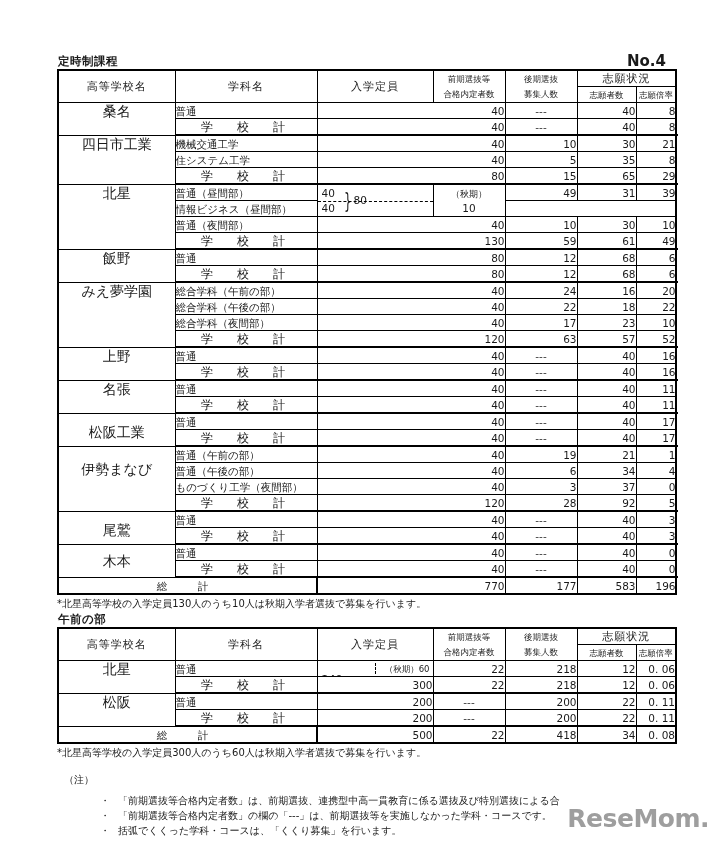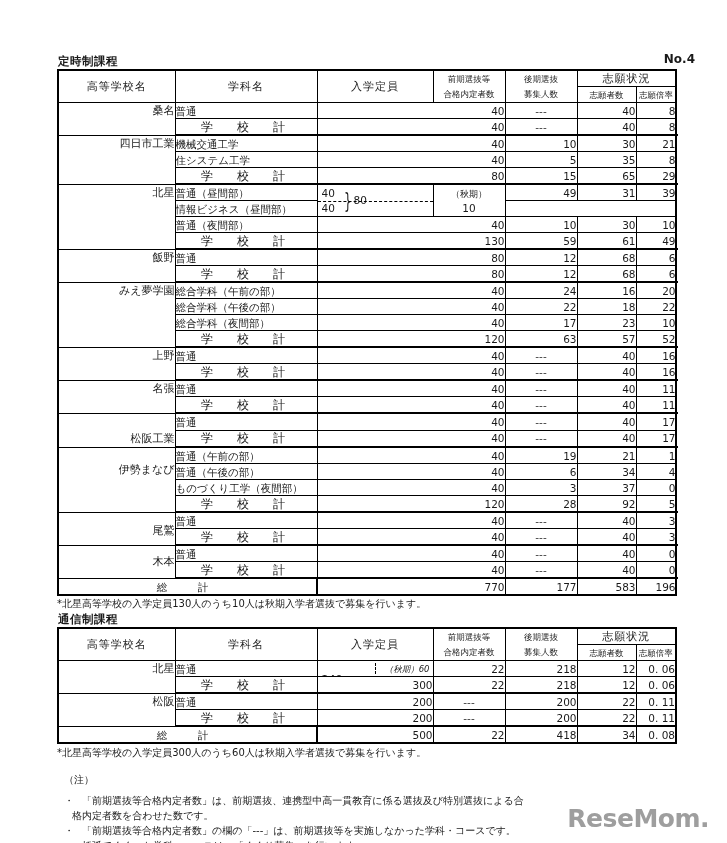--- a/index.html
+++ b/index.html
@@ -12,22 +12,22 @@
     overflow:hidden;
   }
   .page{position:absolute;left:0;top:0;width:727px;height:843px;}
 
   
   .sec-title{
     position:absolute;
     font-size:11.5px;font-weight:bold;letter-spacing:0.5px;
   }
   .pageno{
-    position:absolute;right:32px;top:52px;
-    font-size:12px;font-weight:bold;
+    position:absolute;right:61px;top:52px;
+    font-size:15px;font-weight:bold;
   }
 
   
   table.grid{
     position:absolute;
     border-collapse:collapse;
     table-layout:fixed;
     font-size:10.5px;
     background:#fff;
   }
@@ -53,22 +53,22 @@
   .hdr-sm{
     text-align:center;
     font-weight:bold;
     font-size:8.5px;
     letter-spacing:0px;
   }
   .hdr-tall{height:30px;}
 
   td.school{
     padding-left:3px;
-    text-align:right;
-    font-size:11px;
+    text-align:center;
+    font-size:14px;
     border-right:2px solid #000;
   }
   td.course{
     padding-left:3px;
     text-align:left;
     font-size:10.5px;
   }
   td.course-total{
     text-align:center;
     font-size:12px;
@@ -129,21 +129,21 @@
   .aki{
     text-align:center;
     font-size:9px;
     line-height:11px;
     padding:1px 0;
   }
   .aki .big{font-size:10.5px;}
 
   .cap-split{position:relative;}
   .cap-split .left{position:absolute;left:4px;top:12px;font-size:11px;text-align:right;}
-  .cap-split .right{position:absolute;right:3px;top:1px;font-size:8.5px;font-style:italic;}
+  .cap-split .right{position:absolute;right:3px;top:1px;font-size:8.5px;}
   .cap-split .vline{
     position:absolute;left:50%;top:2px;bottom:2px;
     border-left:1px dashed #000;
   }
 
   
   .footnote{
     position:absolute;
     font-size:10px;
     letter-spacing:0px;
@@ -153,20 +153,21 @@
     font-size:10px;
     line-height:15px;
   }
   .notes .nt-head{margin-bottom:6px;}
   .notes ul{list-style:none;margin:0;padding:0;}
   .notes li{
     position:relative;
     padding-left:18px;
     margin-bottom:0px;
     text-indent:0;
+    margin-left:36px;
   }
   .notes li::before{
     content:"\30FB";
     position:absolute;left:0;top:0;
   }
 
   
   .watermark{
     position:absolute;right:18px;bottom:10px;
     font-size:25px;font-weight:bold;
@@ -374,21 +375,21 @@
         </tr>
         <tr class="thick-below">
           <td class="course-total">学　校　計</td>
           <td class="num b-right-thick" colspan="4">40</td>
           <td class="dash">---</td>
           <td class="num b-right-thick">40</td>
           <td class="num">11</td>
           <td class="num">0. 28</td>
         </tr>
         <tr>
-          <td class="school" rowspan="2" style="vertical-align: top; padding-top: 18px;">松阪工業</td>
+          <td class="school" rowspan="2" style="vertical-align: top; padding-top: 11px;">松阪工業</td>
           <td class="course">普通</td>
           <td class="num b-right-thick" colspan="4">40</td>
           <td class="dash">---</td>
           <td class="num b-right-thick">40</td>
           <td class="num">17</td>
           <td class="num">0. 43</td>
         </tr>
         <tr class="thick-below">
           <td class="course-total">学　校　計</td>
           <td class="num b-right-thick" colspan="4">40</td>
@@ -470,21 +471,21 @@
           <td class="num">177</td>
           <td class="num b-right-thick">583</td>
           <td class="num">196</td>
           <td class="num">0. 34</td>
         </tr>
       </tbody>
   </table>
 
   <div class="footnote" id="fn1" style="left: 57px; top: 597px;">*北星高等学校の入学定員130人のうち10人は秋期入学者選抜で募集を行います。</div>
 
-  <div class="sec-title" id="sec2title" style="left: 58px; top: 612px;">通信制課程</div>
+  <div class="sec-title" id="sec2title" style="left: 58px; top: 612px;">午前の部</div>
 
   <table class="grid" id="t2" style="left: 57px; top: 627px; width: 618px;">
     <colgroup>
       <col style="width:117px">
       <col style="width:142px">
       <col style="width:57px">
       <col style="width:59px">
       <col style="width:72px">
       <col style="width:72px">
       <col style="width:59px">
@@ -554,21 +555,21 @@
           <td class="num">0. 08</td>
         </tr>
       </tbody>
   </table>
 
   <div class="footnote" id="fn2" style="left: 57px; top: 746px;">*北星高等学校の入学定員300人のうち60人は秋期入学者選抜で募集を行います。</div>
 
   <div class="notes" id="notes" style="left: 64px; top: 772px; width: 600px;">
     <div class="nt-head">（注）</div>
     <ul id="notes-list">
-        <li><span>「前期選抜等合格内定者数」は、前期選抜、連携型中高一貫教育に係る選抜及び特別選抜による合</span><div style="margin-left: -10px;"><span>格内定者数を合わせた数です。</span></div></li>
+        <li><span>「前期選抜等合格内定者数」は、前期選抜、連携型中高一貫教育に係る選抜及び特別選抜による合</span></li>
         <li><span>「前期選抜等合格内定者数」の欄の「---」は、前期選抜等を実施しなかった学科・コースです。</span></li>
         <li><span>括弧でくくった学科・コースは、「くくり募集」を行います。</span></li>
       </ul>
   </div>
 
   <div class="watermark">
     <span>ReseMom</span><span class="dot">.</span>
   </div>
 
 </div>

